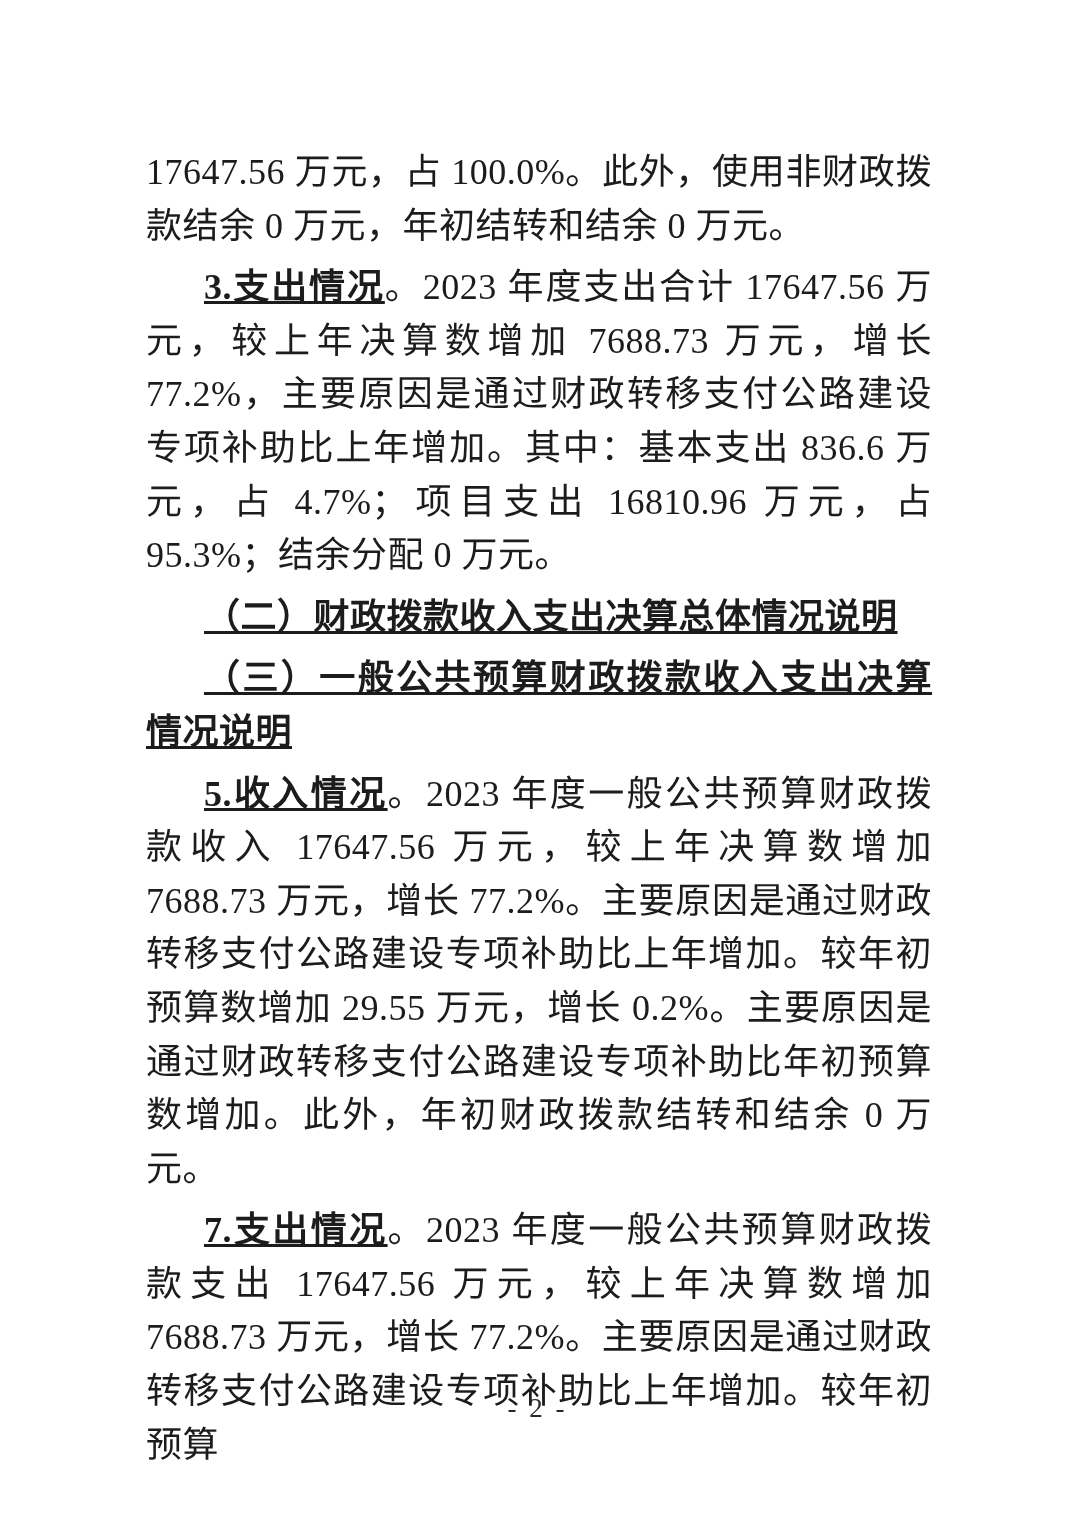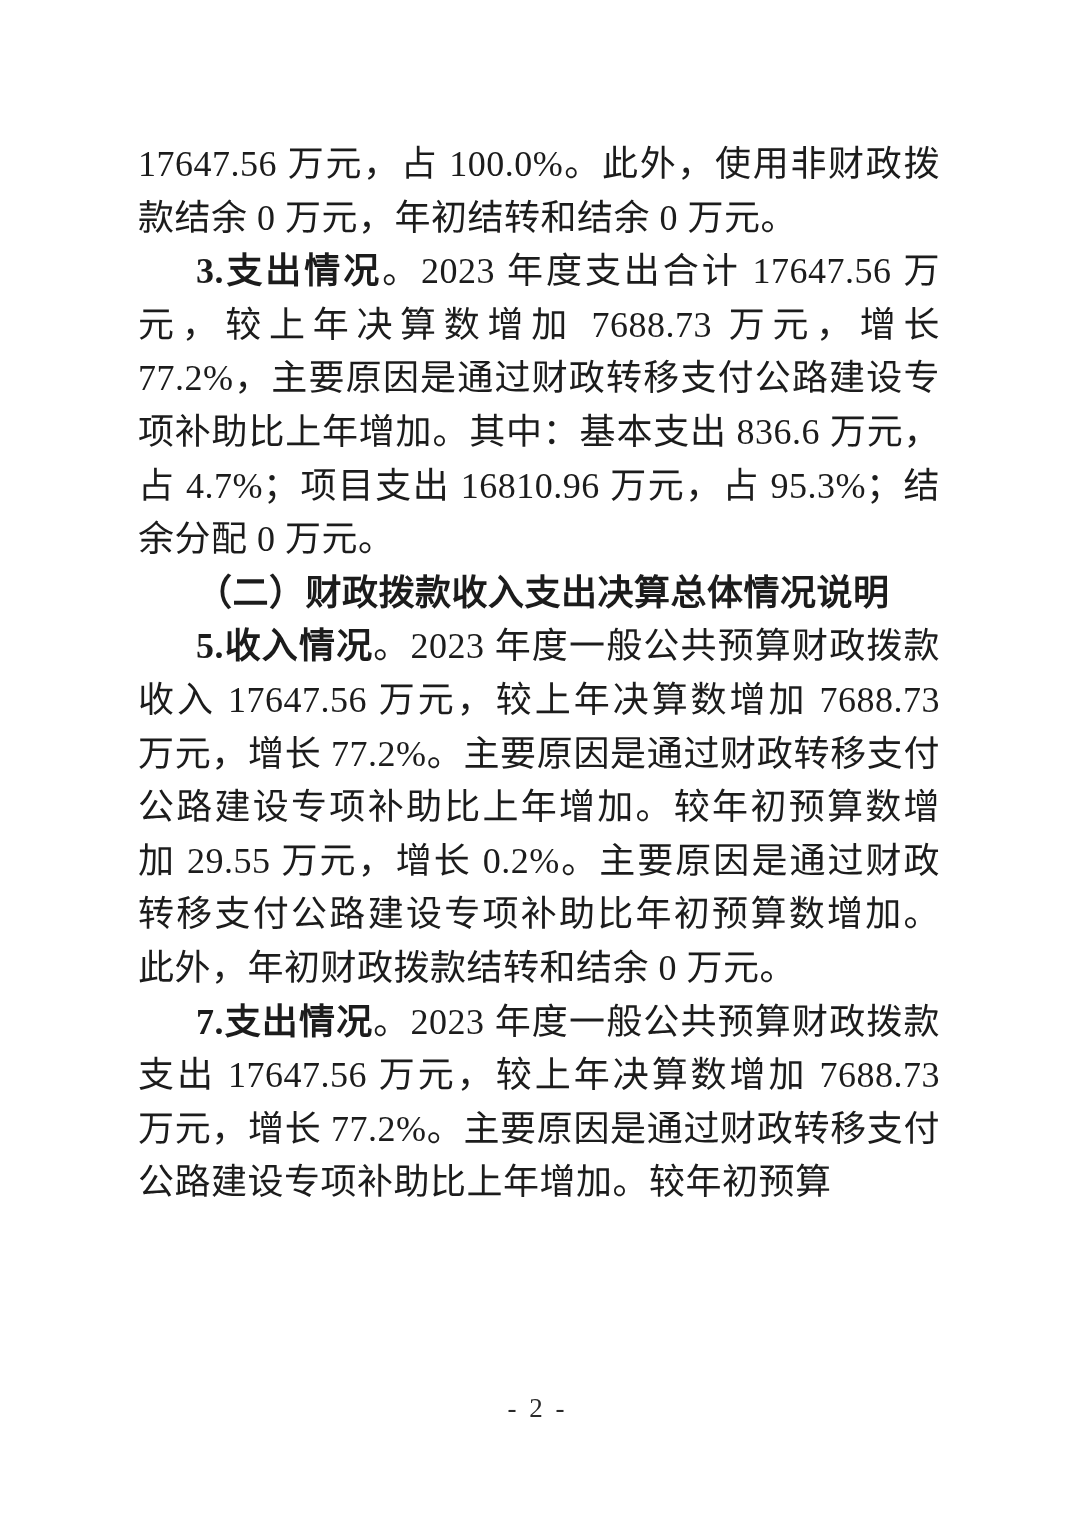--- a/index.html
+++ b/index.html
@@ -21,28 +21,29 @@
     left: 138px;
     top: 138px;
     width: 802px;
     font-size: 36px;
     line-height: 53.6px;
     text-align: justify;
     text-justify: inter-ideograph;
     letter-spacing: 0.5px;
   }
   p.para {
-    margin: 0;
+    margin: 8px;
     padding: 0;
   }
   p.para.indent {
     text-indent: 58px;
   }
   .seg-bold {
     font-weight: 700;
+    text-decoration: underline;
   }
   .footer {
     position: absolute;
     left: 0;
     top: 1392px;
     width: 100%;
     text-align: center;
     font-size: 27px;
     line-height: 32px;
     color: #2a2a2a;
@@ -50,19 +51,20 @@
   }
 </style>
 </head>
 <body>
 
 <div class="page">
   <main class="content" id="body-container">
       <p class="para"><span class="seg-regular">17647.56 万元，占 100.0%。此外，使用非财政拨款结余 0 万元，年初结转和结余 0 万元。</span></p>
       <p class="para indent"><span class="seg-bold">3.支出情况</span><span class="seg-regular">。2023 年度支出合计 17647.56 万元，较上年决算数增加 7688.73 万元，增长 77.2%，主要原因是通过财政转移支付公路建设专项补助比上年增加。其中：基本支出 836.6 万元，占 4.7%；项目支出 16810.96 万元，占 95.3%；结余分配 0 万元。</span></p>
       <p class="para indent heading"><span class="seg-bold">（二）财政拨款收入支出决算总体情况说明</span></p>
+      <p class="para indent heading"><span class="seg-bold">（三）一般公共预算财政拨款收入支出决算情况说明</span></p>
       <p class="para indent"><span class="seg-bold">5.收入情况</span><span class="seg-regular">。2023 年度一般公共预算财政拨款收入 17647.56 万元，较上年决算数增加 7688.73 万元，增长 77.2%。主要原因是通过财政转移支付公路建设专项补助比上年增加。较年初预算数增加 29.55 万元，增长 0.2%。主要原因是通过财政转移支付公路建设专项补助比年初预算数增加。此外，年初财政拨款结转和结余 0 万元。</span></p>
       <p class="para indent"><span class="seg-bold">7.支出情况</span><span class="seg-regular">。2023 年度一般公共预算财政拨款支出 17647.56 万元，较上年决算数增加 7688.73 万元，增长 77.2%。主要原因是通过财政转移支付公路建设专项补助比上年增加。较年初预算</span></p>
     </main>
   <footer class="footer">
     <span>- 2 -</span>
   </footer>
 </div>
 
 </body></html>

